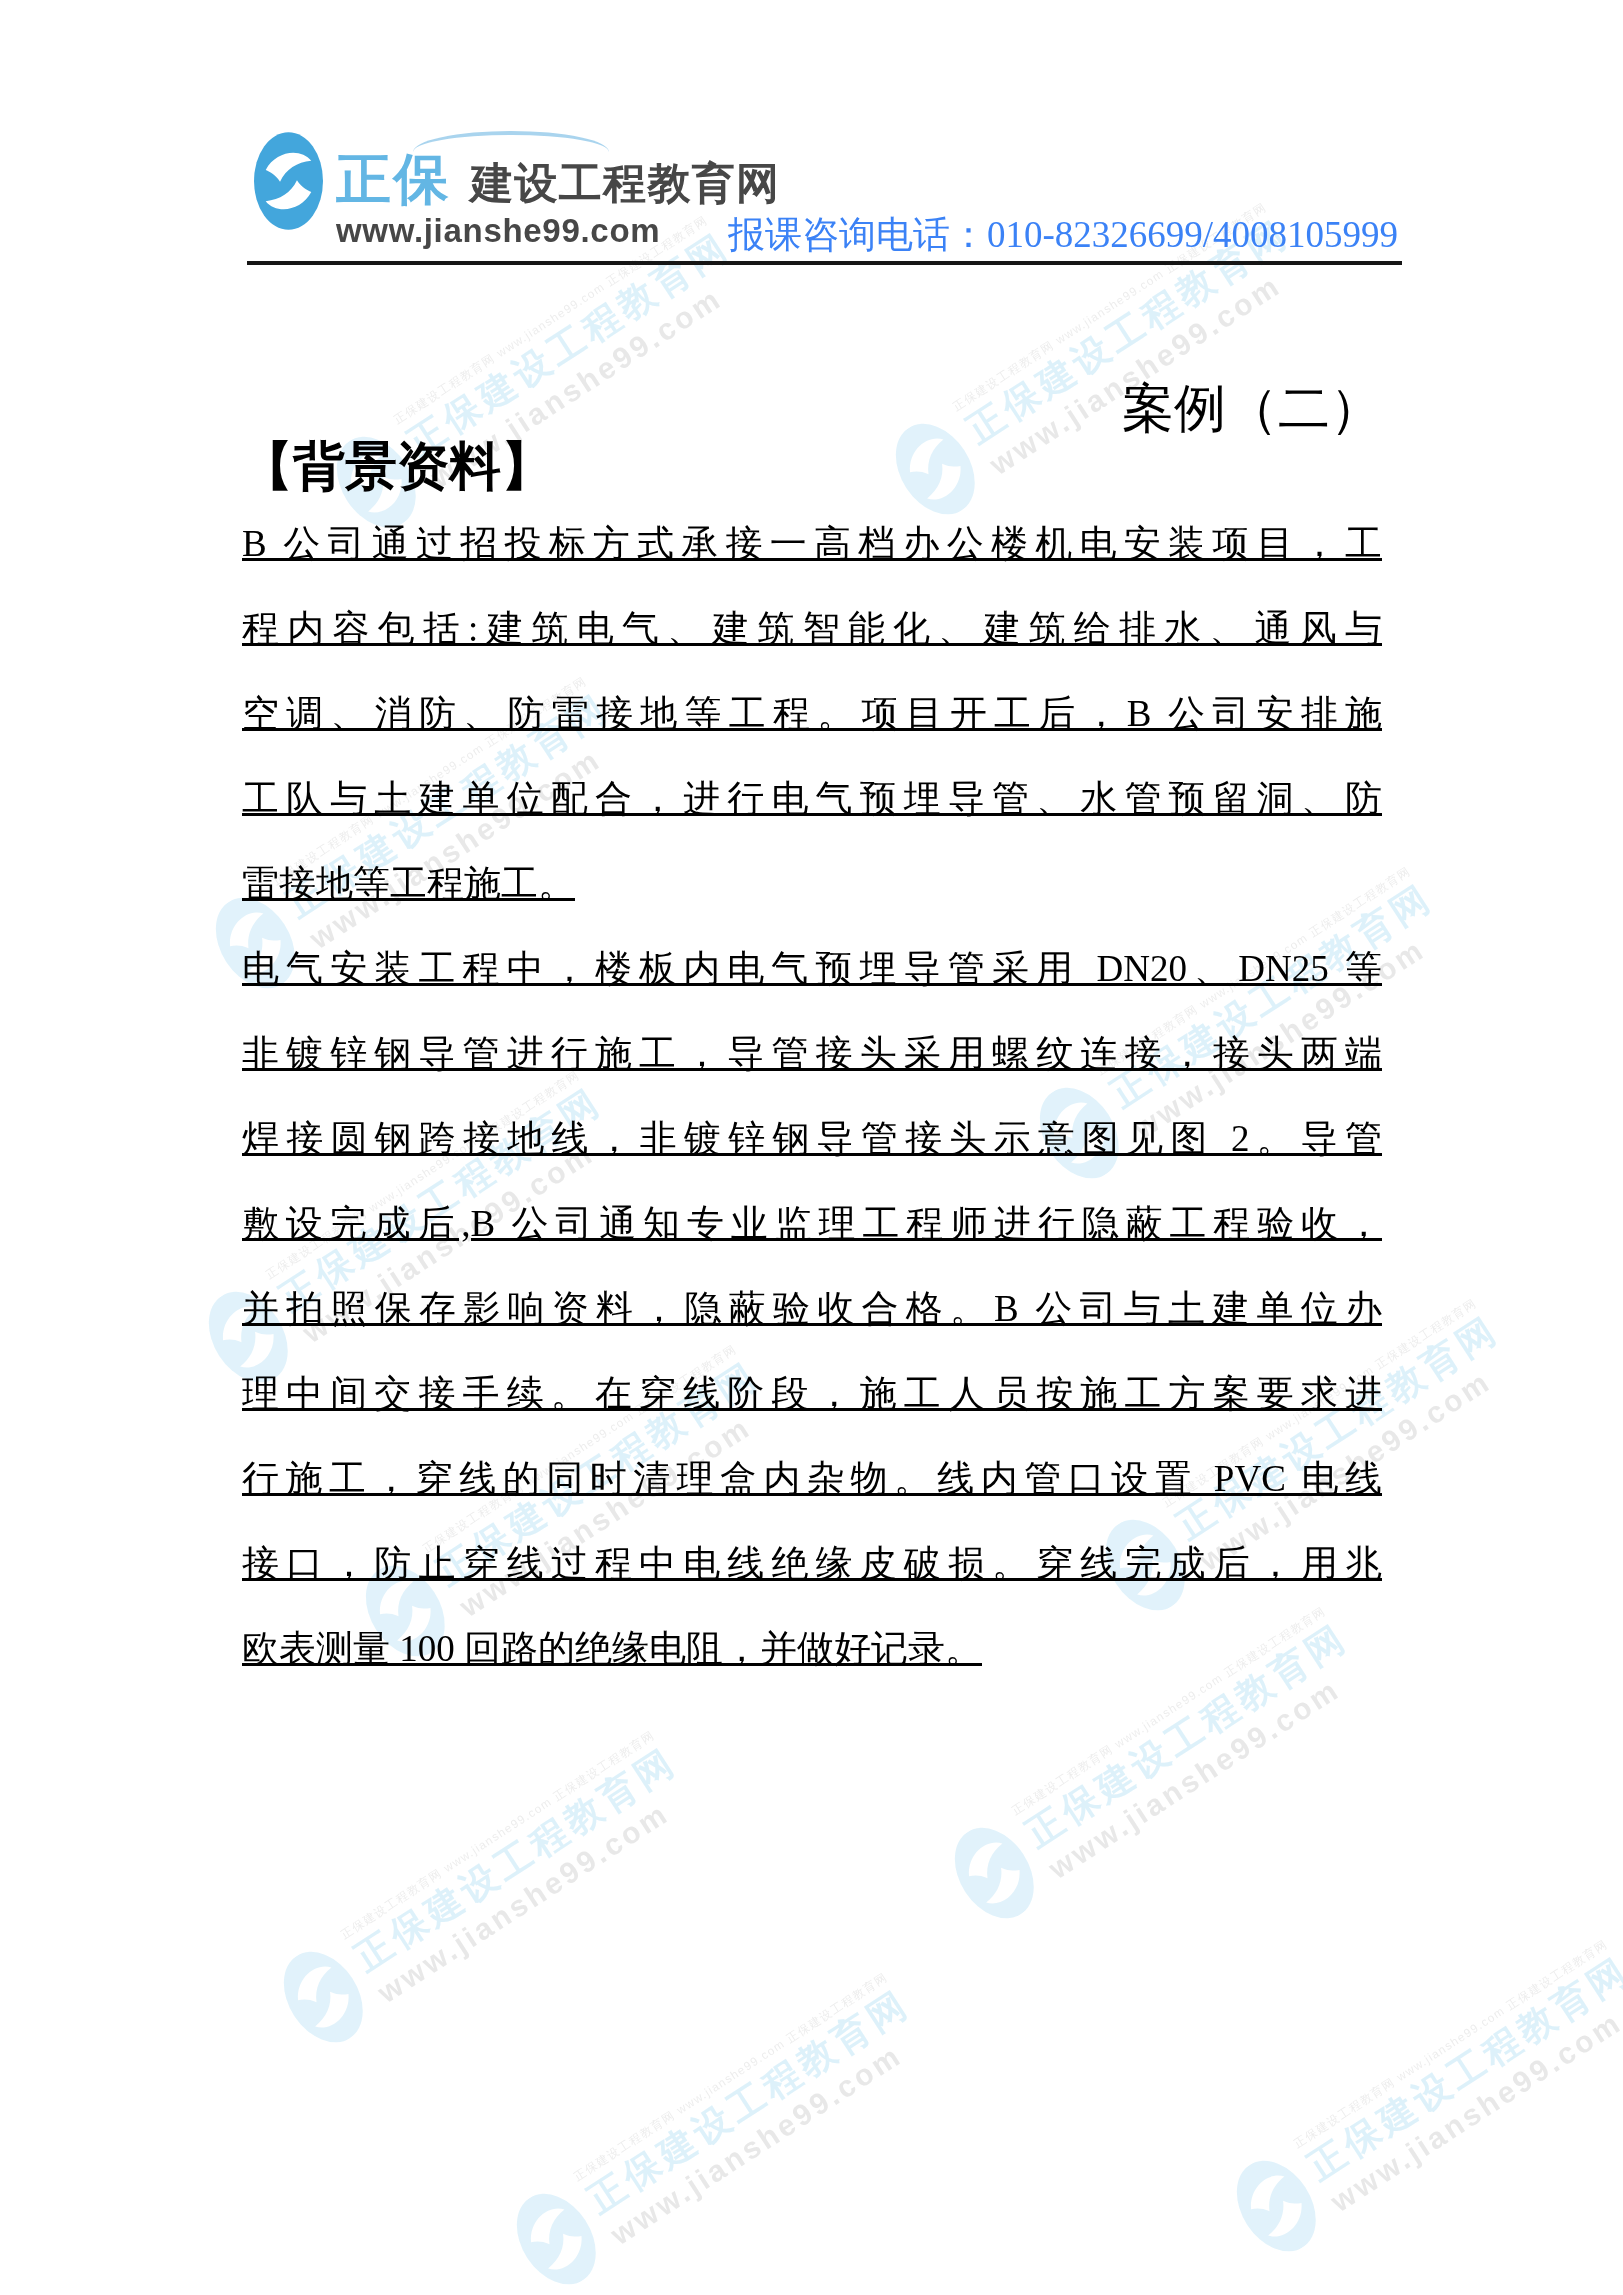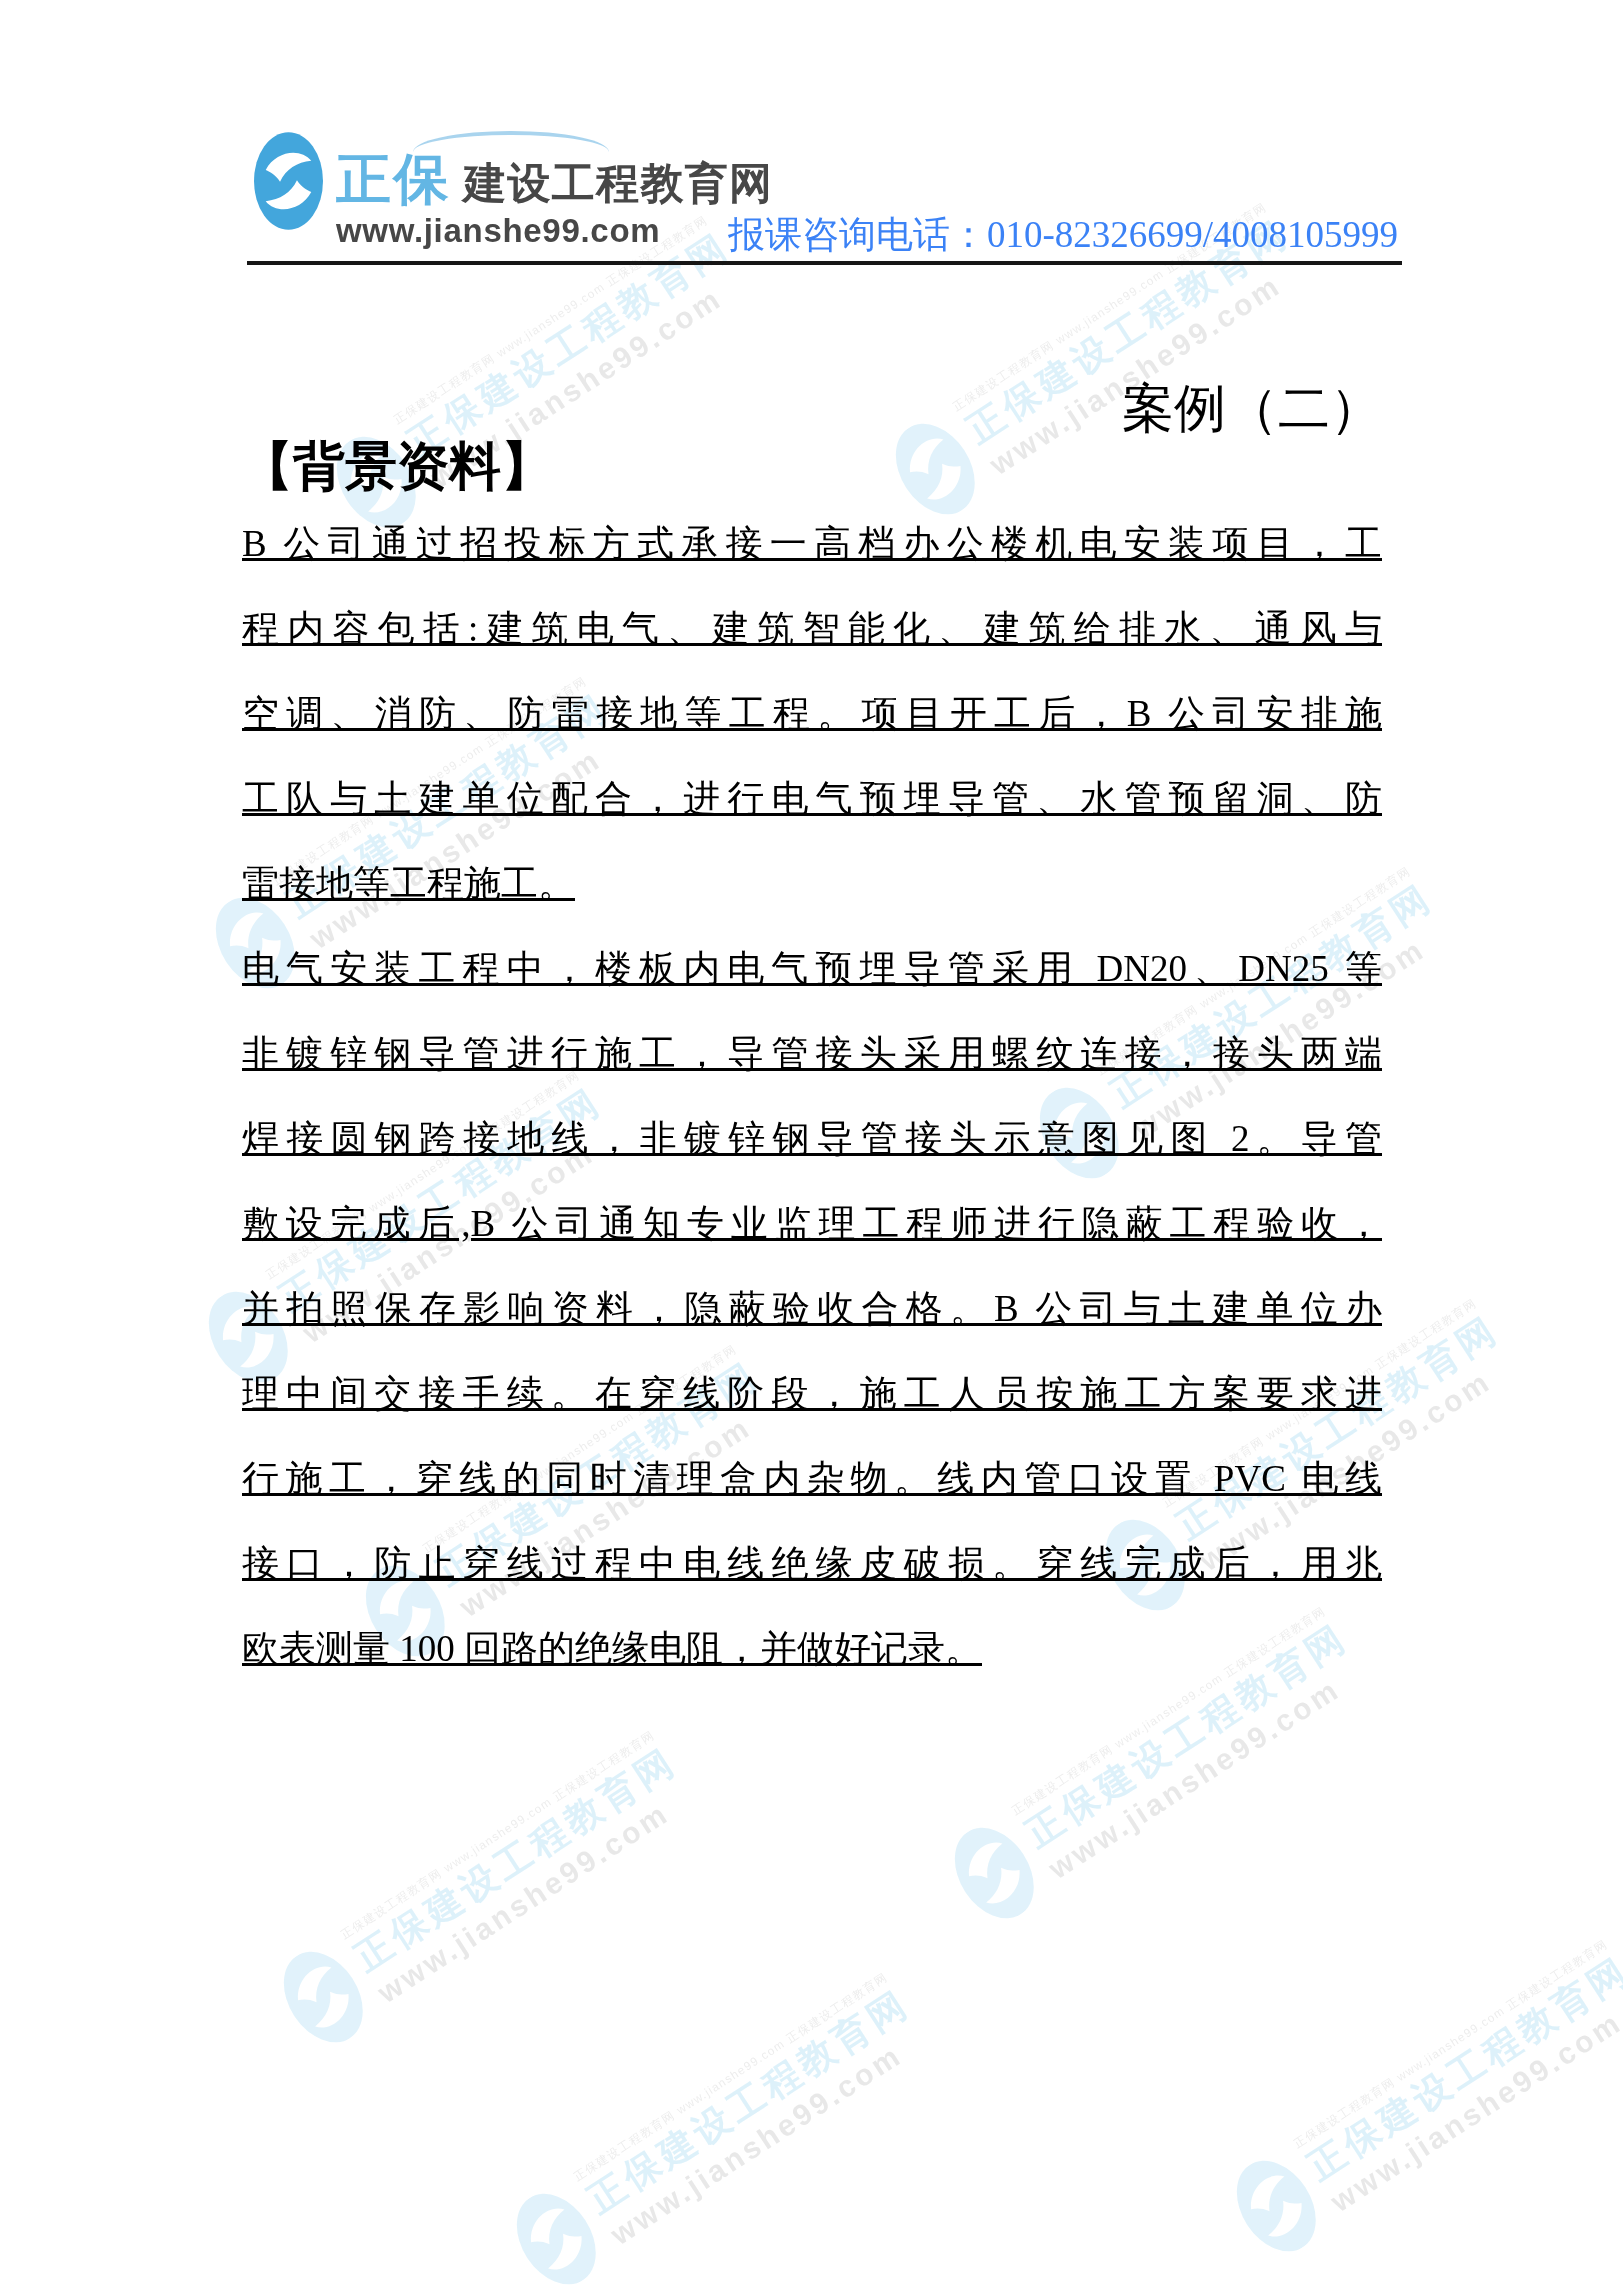--- a/index.html
+++ b/index.html
@@ -34,21 +34,21 @@
   .wm-11{left:1244px;top:2178px;}
 
   
   .logo{position:absolute;left:254px;top:132px;display:flex;align-items:flex-start;gap:13px;}
   .logo-mark svg{width:69px;height:98px;display:block;color:var(--logo-blue);}
   .logo-right{position:relative;padding-top:19.6px;}
   .logo-arc{
     position:absolute;left:77px;top:-1.3px;width:196px;height:38px;
     border-top:4.6px solid #a9d4ee;border-radius:50%;
   }
-  .logo-line1{display:flex;align-items:baseline;gap:12px;
+  .logo-line1{display:flex;align-items:baseline;gap:19px;
     font-family:"Liberation Sans","DejaVu Sans",sans-serif;font-weight:700;}
   .logo-zb{font-size:55px;line-height:1;color:var(--logo-light);letter-spacing:2.6px;}
   .logo-cn{font-size:43px;line-height:1;color:var(--logo-dark);letter-spacing:1.3px;}
   .logo-url{
     font-family:"Liberation Sans","DejaVu Sans",sans-serif;font-weight:700;
     font-size:33px;line-height:1;color:var(--logo-dark);margin-top:7.9px;letter-spacing:0.7px;
   }
   .phone{position:absolute;top:216px;right:225px;font-size:37px;line-height:1;color:#3b82f6;}
   .header-rule{position:absolute;left:247px;right:221px;top:261px;height:3.9px;background:var(--rule);}
 

